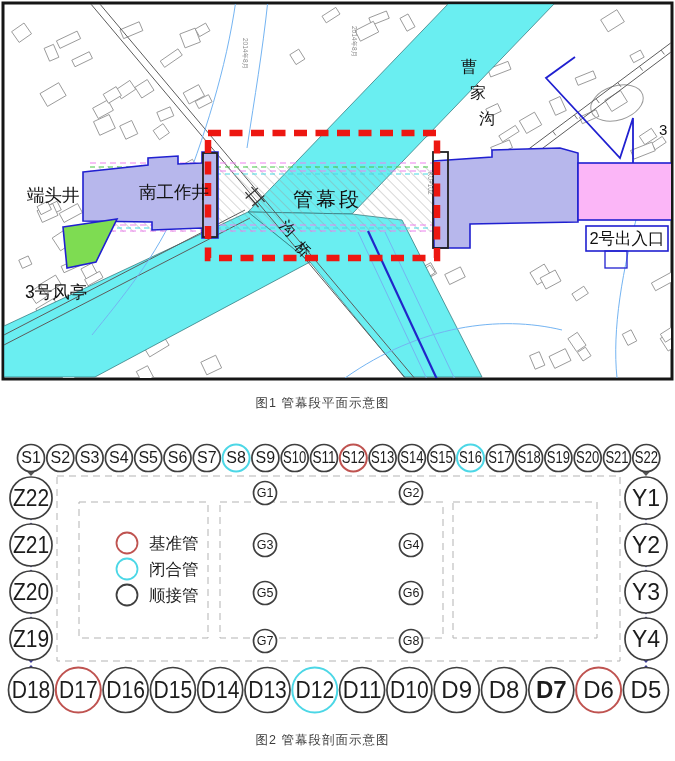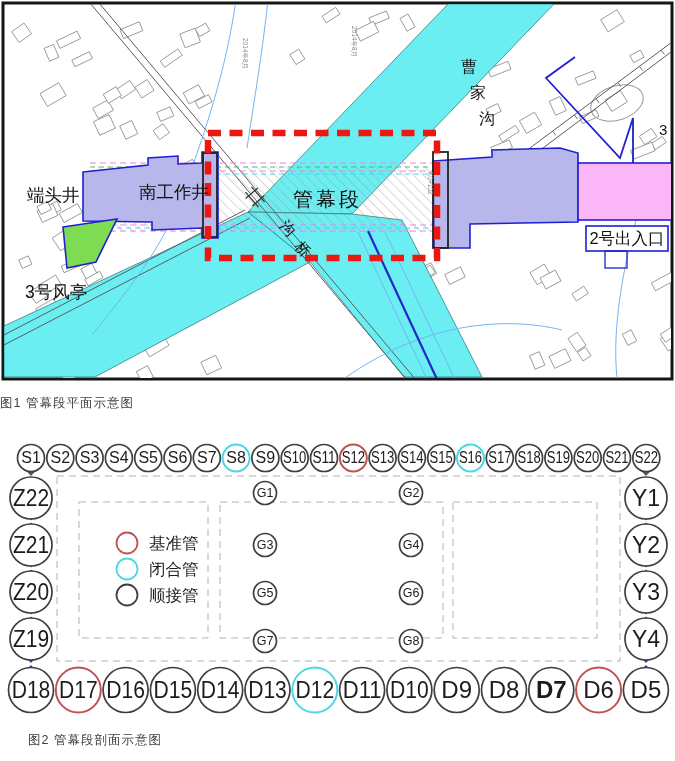--- a/index.html
+++ b/index.html
@@ -1,21 +1,21 @@
 <!DOCTYPE html>
 <html><head>
 <meta charset="utf-8">
 <style>
   html,body{margin:0;padding:0;background:#ffffff;}
   body{font-family:"Liberation Sans", sans-serif;}
   #page{position:relative;width:675px;height:761px;background:#fff;overflow:hidden;}
-  .caption{position:absolute;left:0;width:645px;
+  .caption{position:absolute;left:0;width:645px;text-align:center;
            font-size:12.5px;color:#3d3d3d;font-weight:500;letter-spacing:1px;}
   #cap1{top:395px;}
-  #cap2{top:732px;padding-left:28px;}
+  #cap2{top:732px;}
   svg{position:absolute;left:0;}
   #fig1-svg{top:0;}
   #fig2-svg{top:420px;}
   text{font-family:"Liberation Sans", sans-serif;}
   .maplabel{fill:#111;font-weight:500;}
 </style>
 </head>
 <body>
 
 <div id="page">

